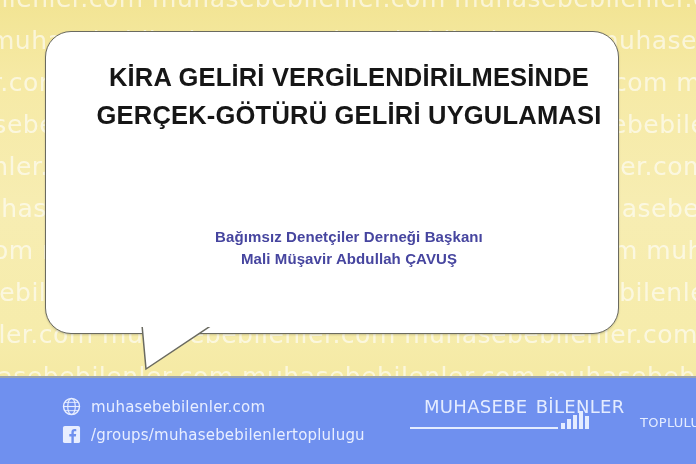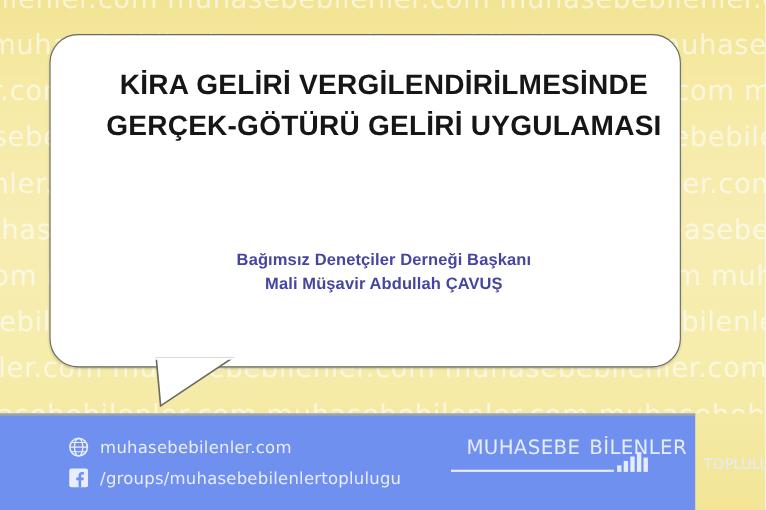--- a/index.html
+++ b/index.html
@@ -98,21 +98,21 @@
     line-height: 22px;
     letter-spacing: 0.1px;
     white-space: nowrap;
   }
 
   
   #footer {
     position: absolute;
     left: 0;
     top: 376px;
-    width: 632px;
+    width: 696px;
     height: 88px;
     background: #6f90ef;
     border-top: 2px solid #9aa3ae;
     box-sizing: border-box;
     z-index: 5;
   }
   #contact-list {
     position: absolute;
     left: 62px;
     top: 16px;

